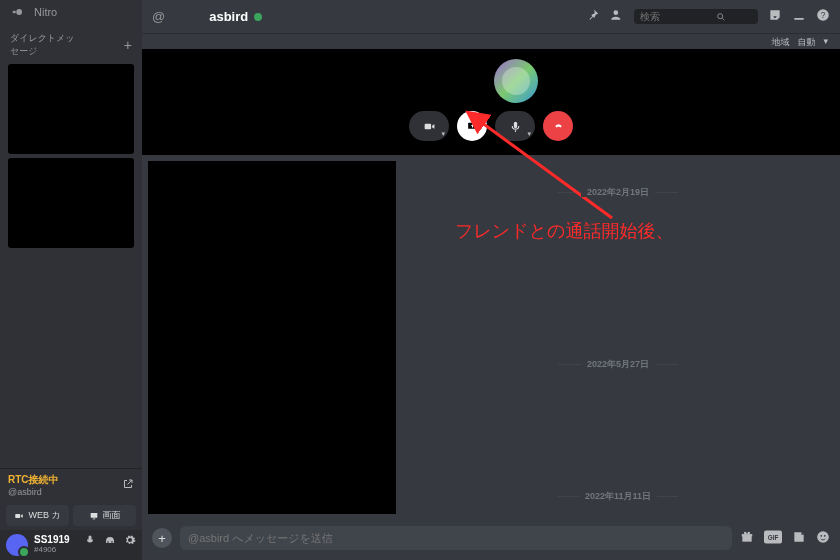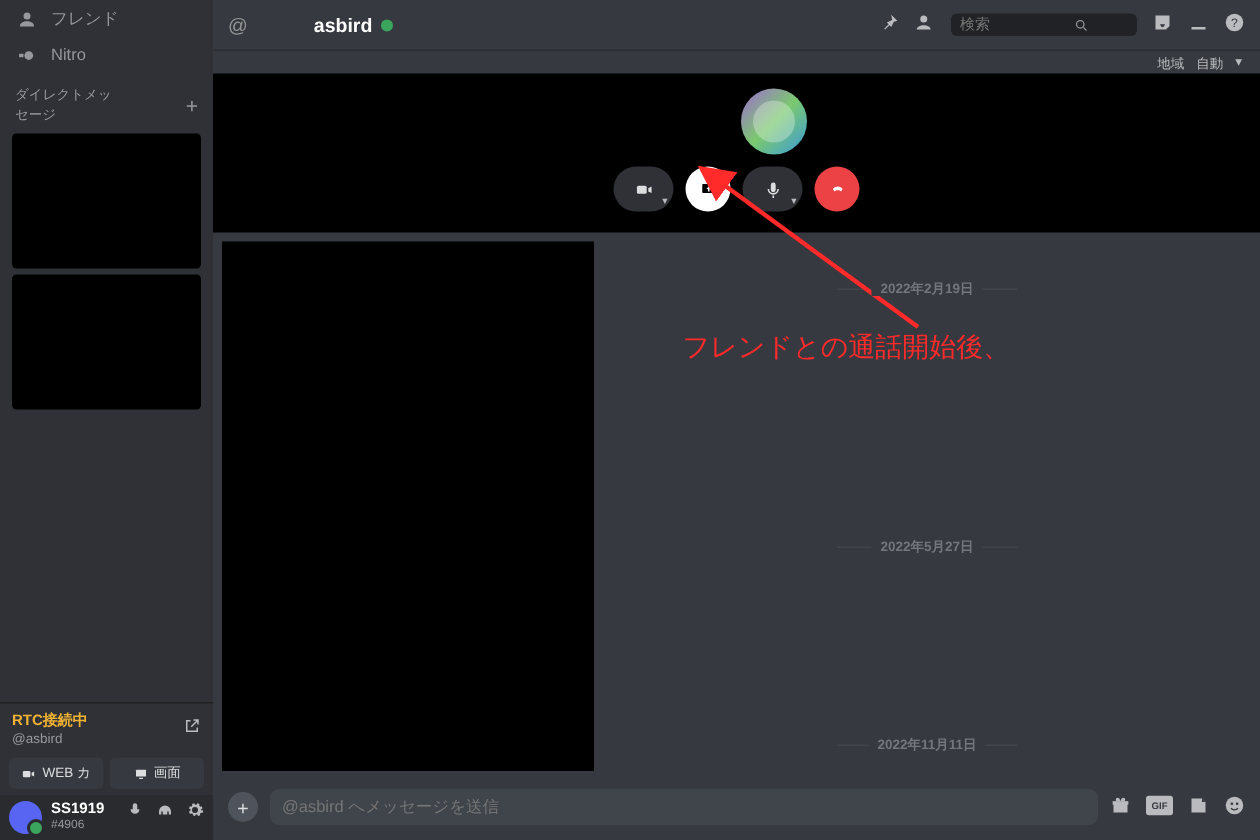--- a/index.html
+++ b/index.html
@@ -79,28 +79,20 @@
 </style>
 </head>
 <body>
 
 <div class="app">
 
   <div class="sidebar">
     <div class="nav-item">
       <span class="ic">
         <svg width="14" height="14" viewBox="0 0 24 24" fill="currentColor">
-            <path d="M12 12a4 4 0 100-8 4 4 0 000 8zm0 2c-4 0-8 2-8 5v1h16v-1c0-3-4-5-8-5z"></path>
-          </svg>
-      </span>
-      <span>フレンド</span>
-    </div>
-    <div class="nav-item">
-      <span class="ic">
-        <svg width="14" height="14" viewBox="0 0 24 24" fill="currentColor">
             <circle cx="14" cy="12" r="5"></circle>
             <rect x="3" y="10" width="5" height="4"></rect>
           </svg>
       </span>
       <span>Nitro</span>
     </div>
     <div class="dm-head">
       <span>ダイレクトメッセージ</span>
       <span class="dm-plus">+</span>
     </div>

